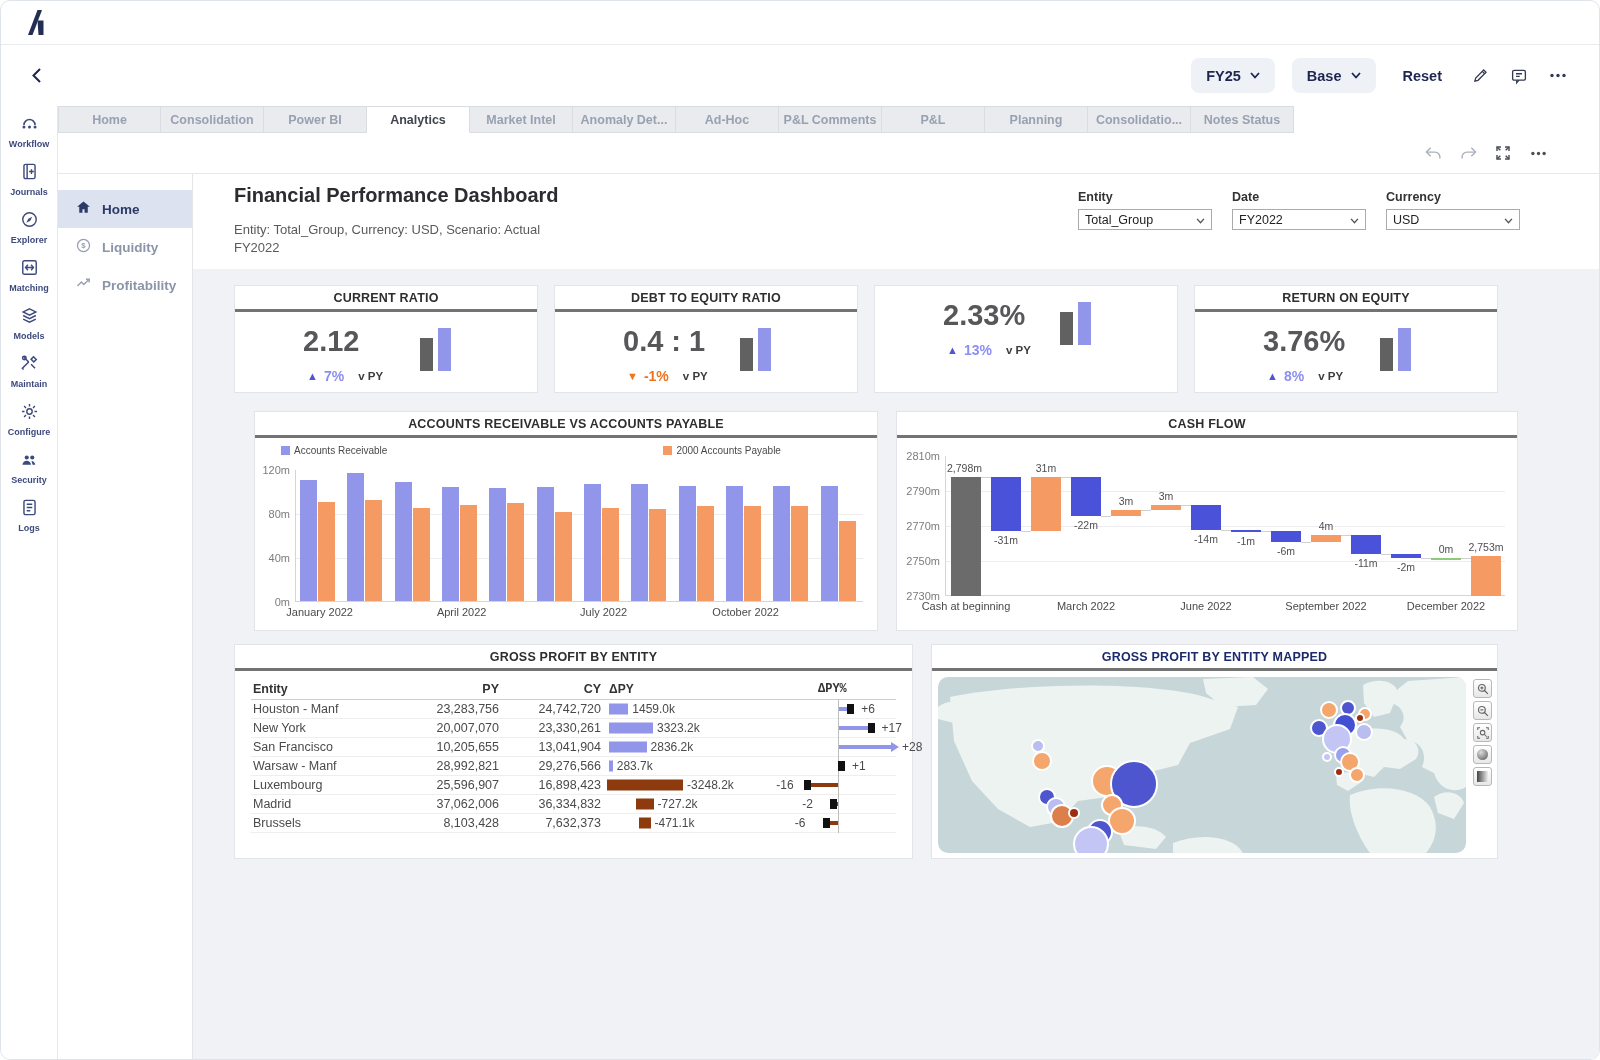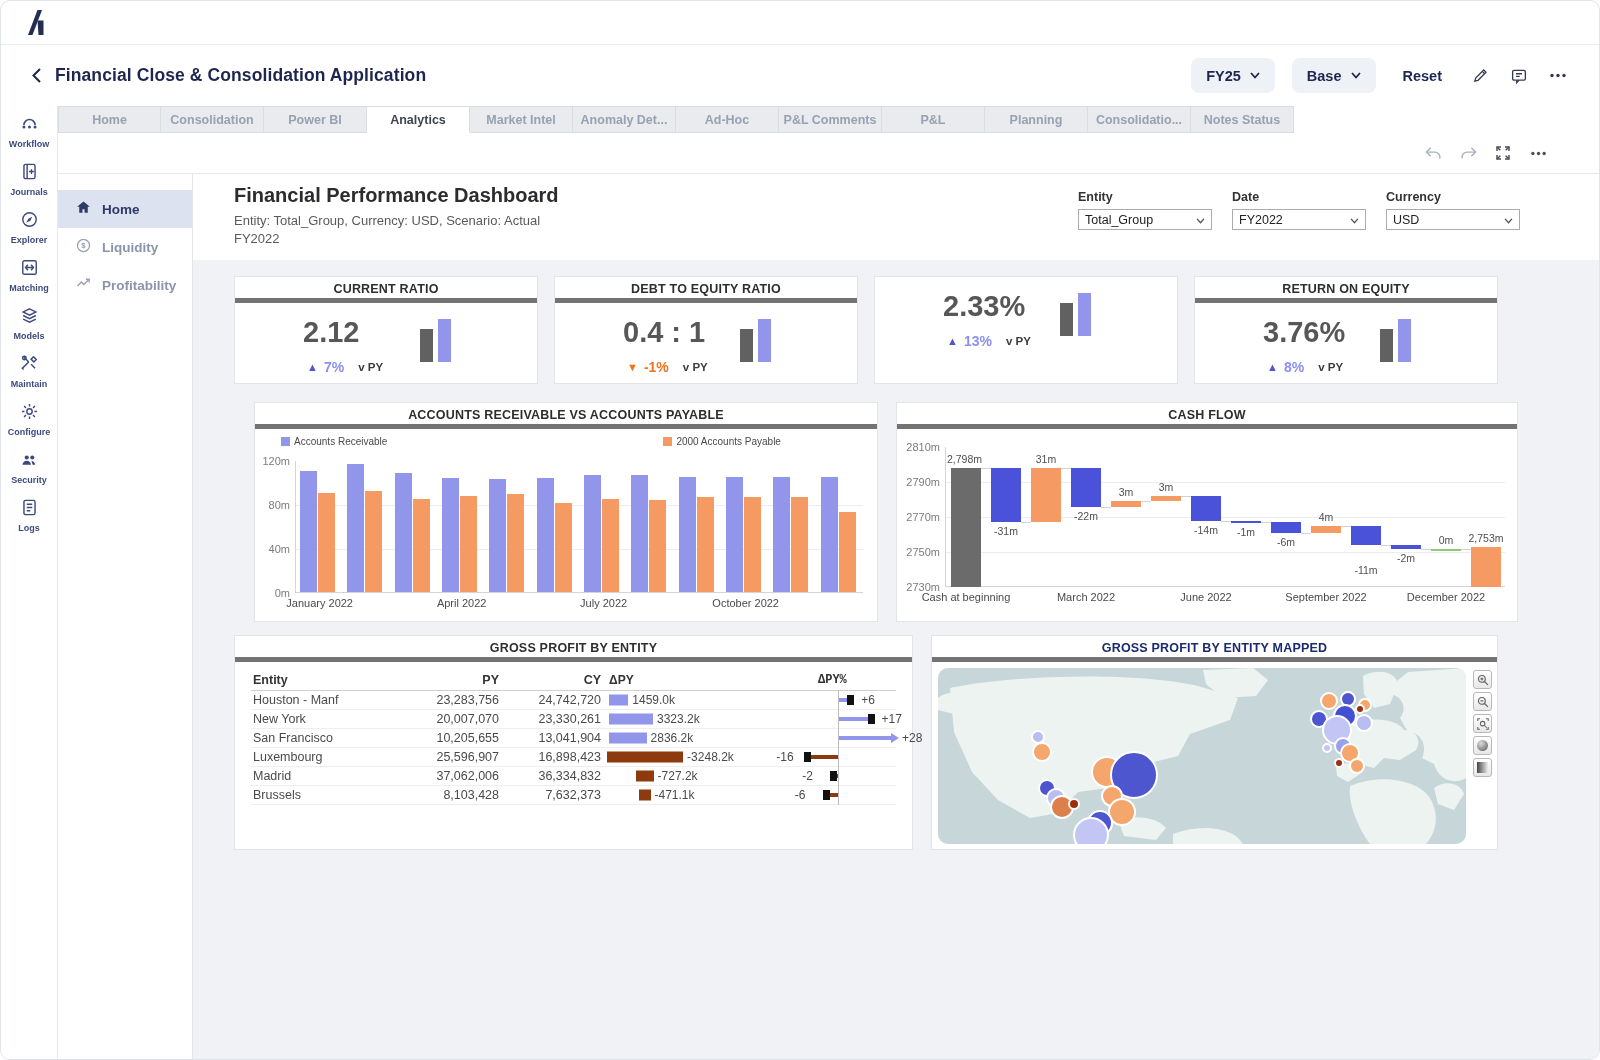--- a/index.html
+++ b/index.html
@@ -34,29 +34,29 @@
   
   .workrow { flex:1; display:flex; border-top:1px solid #e6e8ec; min-height:0; }
   .subnav { width:135px; flex:none; background:#fff; border-right:1px solid #e3e5e9; padding-top:16px; }
   .subnav-item { height:38px; display:flex; align-items:center; gap:10px; padding-left:17px; font-size:13.5px; font-weight:700; color:#8b94a9; cursor:pointer; }
   .subnav-item.active { background:#dde2f1; color:#2d3a66; }
   .subnav-item svg { width:17px; height:17px; flex:none; }
 
   .dash { flex:1; display:flex; flex-direction:column; min-width:0; background:#fff; }
   .dash-header { flex:none; display:flex; justify-content:space-between; padding:10px 79px 12px 41px; background:#fff; }
   .dash-title { font-size:20px; font-weight:700; color:#2b2b30; }
-  .dash-sub { font-size:13px; color:#5a5a5e; margin-top:5px; line-height:18px; }
+  .dash-sub { font-size:13px; color:#5a5a5e; margin-top:14px; line-height:18px; }
   .filters { display:flex; gap:20px; margin-top:6px; }
   .filter label { display:block; font-size:12.5px; font-weight:700; color:#333; margin-bottom:5px; }
   .fselect { width:134px; height:21px; border:1px solid #ababab; background:#fff; display:flex; align-items:center; padding:0 6px; font-size:12.5px; color:#222; cursor:pointer; }
   .fselect .chev { margin-left:auto; color:#555; }
 
   .canvas { flex:1; background:#f1f2f5; padding:16px 0 0 41px; overflow:hidden; }
   .panel { background:#fff; border:1px solid #e2e4e9; position:relative; }
-  .panel-title { height:26px; line-height:25px; text-align:center; font-size:12.5px; font-weight:700; color:#2e2e2e; border-bottom:5px solid #737373; letter-spacing:.2px; }
+  .panel-title { height:26px; line-height:25px; text-align:center; font-size:12.5px; font-weight:700; color:#2e2e2e; border-bottom:3px solid #737373; letter-spacing:.2px; }
   .panel-title.blue { color:#1b2a6b; }
 
   
   .kpirow { display:flex; gap:16px; }
   .kpi { width:304px; height:108px; }
   .kpi-body { position:relative; height:81px; }
   .kpi-value { position:absolute; left:68px; top:13px; font-size:29px; font-weight:700; color:#57575a; }
   .kpi-mini { position:absolute; left:185px; top:13px; height:46px; display:flex; align-items:flex-end; gap:5px; }
   .kpi-delta { position:absolute; left:72px; bottom:9px; display:flex; align-items:center; gap:6px; font-size:14px; font-weight:700; }
   .kpi-delta .tri { font-size:11px; }
@@ -121,21 +121,20 @@
         </svg>
     </span>
   </div>
 
   <div class="titlebar">
     <span class="back">
       <svg width="9" height="15" viewBox="0 0 9 15" fill="none" stroke="#1d2650" stroke-width="2">
           <path d="M8 1 L1.5 7.5 L8 14"></path>
         </svg>
     </span>
-    <span class="app-title">Financial Close &amp; Consolidation Application</span>
     <div class="titlebar-right">
       <div class="chip">
         <span>FY25</span>
         <svg width="10" height="7" viewBox="0 0 10 7" fill="none" stroke="#1d2650" stroke-width="1.8">
             <path d="M1 1 L5 5.5 L9 1"></path>
           </svg>
       </div>
       <div class="chip">
         <span>Base</span>
         <svg width="10" height="7" viewBox="0 0 10 7" fill="none" stroke="#1d2650" stroke-width="1.8">
@@ -522,21 +521,21 @@
                     <div class="wf-bar" style="left: 285px; top: 73.5px; height: 2px; background: rgb(74, 82, 217);"></div>
                     <span class="wf-label" style="top: 78.5px; left: 300px; transform: translateX(-50%);">-1m</span>
                     <div class="wf-conn" style="left: 315px; width: 10px; top: 75.25px;"></div>
                     <div class="wf-bar" style="left: 325px; top: 75.25px; height: 10.5px; background: rgb(74, 82, 217);"></div>
                     <span class="wf-label" style="top: 88.75px; left: 340px; transform: translateX(-50%);">-6m</span>
                     <div class="wf-conn" style="left: 355px; width: 10px; top: 85.75px;"></div>
                     <div class="wf-bar" style="left: 365px; top: 78.75px; height: 7px; background: rgb(244, 154, 98);"></div>
                     <span class="wf-label" style="top: 63.75px; left: 380px; transform: translateX(-50%);">4m</span>
                     <div class="wf-conn" style="left: 395px; width: 10px; top: 78.75px;"></div>
                     <div class="wf-bar" style="left: 405px; top: 78.75px; height: 19.25px; background: rgb(74, 82, 217);"></div>
-                    <span class="wf-label" style="top: 117px; left: 420px; transform: translateX(-50%);">-11m</span>
+                    <span class="wf-label" style="top: 101px; left: 420px; transform: translateX(-50%);">-11m</span>
                     <div class="wf-conn" style="left: 435px; width: 10px; top: 98px;"></div>
                     <div class="wf-bar" style="left: 445px; top: 98px; height: 3.5px; background: rgb(74, 82, 217);"></div>
                     <span class="wf-label" style="top: 104.5px; left: 460px; transform: translateX(-50%);">-2m</span>
                     <div class="wf-conn" style="left: 475px; width: 10px; top: 101.5px;"></div>
                     <div class="wf-bar" style="left: 485px; top: 101.5px; height: 2px; background: rgb(144, 201, 120);"></div>
                     <span class="wf-label" style="top: 86.5px; left: 500px; transform: translateX(-50%);">0m</span>
                     <div class="wf-conn" style="left: 515px; width: 10px; top: 101.5px;"></div>
                     <div class="wf-bar" style="left: 525px; top: 99.75px; height: 40.25px; background: rgb(244, 154, 98);"></div>
                     <span class="wf-label" style="top: 84.75px; left: 540px; transform: translateX(-50%);">2,753m</span>
                     <span class="xtick" style="left: 20px;">Cash at beginning</span>
@@ -599,20 +598,35 @@
                       <div class="c-cy">13,041,904</div>
                       <div class="c-dpy">
                         <div class="dpy-bar" style="left: 8px; width: 37.552px; background: rgb(146, 150, 234);"></div>
                         <span class="hlabel" style="left: 49.552px;">2836.2k</span>
                       </div>
                       <div class="c-dpct">
                         <div class="dpct-axis"></div>
                         <div class="dpct-bar" style="left: 63px; width: 52px; background: rgb(146, 150, 234);"></div>
                         <div class="arrowhead" style="left: 115px; border-left: 8px solid rgb(146, 150, 234);"></div>
                         <span class="hlabel" style="left: 126px;">+28</span>
+                      </div>
+                    </div>
+                    <div class="gp-row">
+                      <div class="c-entity">Warsaw - Manf</div>
+                      <div class="c-py">28,992,821</div>
+                      <div class="c-cy">29,276,566</div>
+                      <div class="c-dpy">
+                        <div class="dpy-bar" style="left: 8px; width: 3.75626px; background: rgb(146, 150, 234);"></div>
+                        <span class="hlabel" style="left: 15.7563px;">283.7k</span>
+                      </div>
+                      <div class="c-dpct">
+                        <div class="dpct-axis"></div>
+                        <div class="dpct-bar" style="left: 63px; width: 2px; background: rgb(146, 150, 234);"></div>
+                        <div class="dpct-cap" style="left: 62px;"></div>
+                        <span class="hlabel" style="left: 76px;">+1</span>
                       </div>
                     </div>
                     <div class="gp-row">
                       <div class="c-entity">Luxembourg</div>
                       <div class="c-py">25,596,907</div>
                       <div class="c-cy">16,898,423</div>
                       <div class="c-dpy">
                         <div class="dpy-bar" style="left: 5.88018px; width: 76.2396px; background: rgb(140, 58, 14);"></div>
                         <span class="hlabel" style="left: 86.1198px;">-3248.2k</span>
                       </div>

